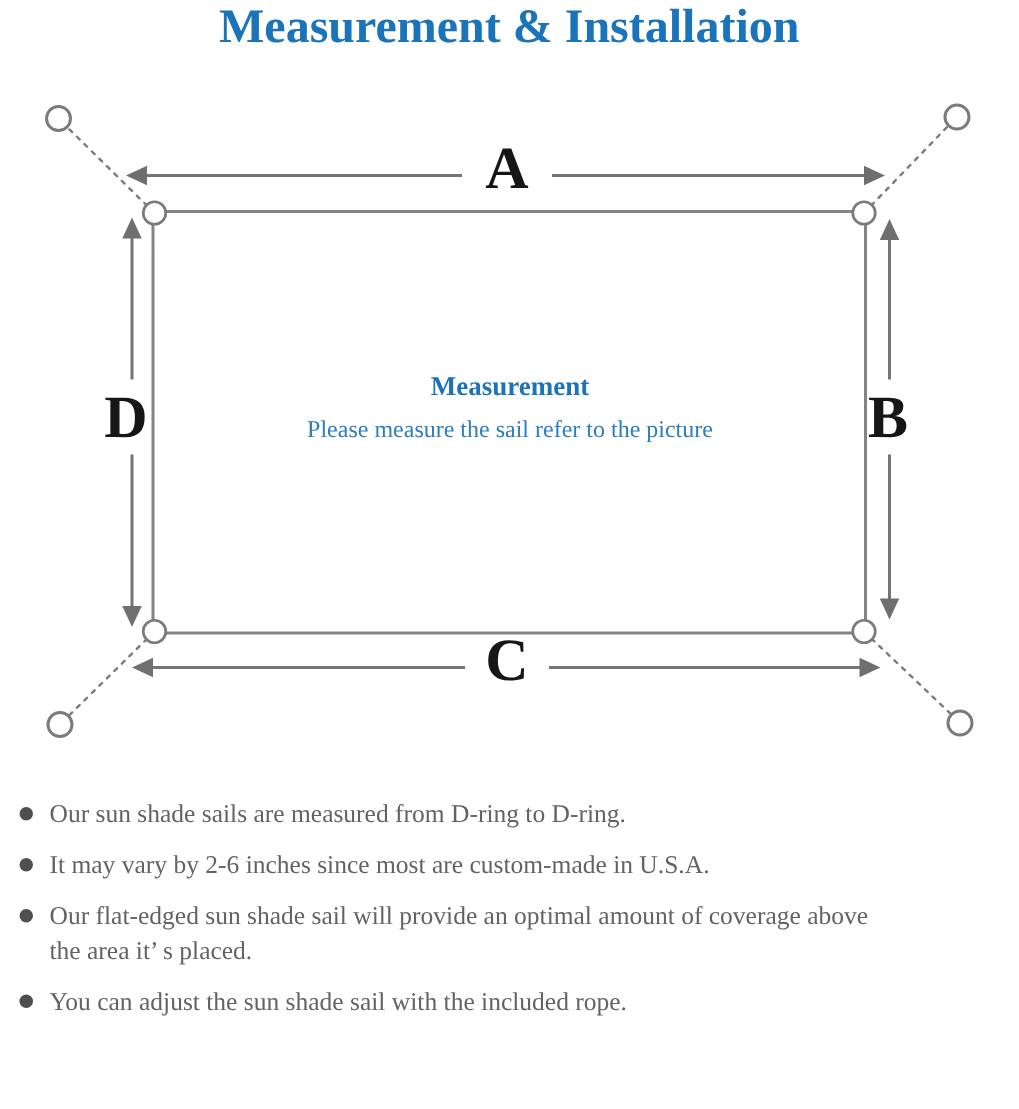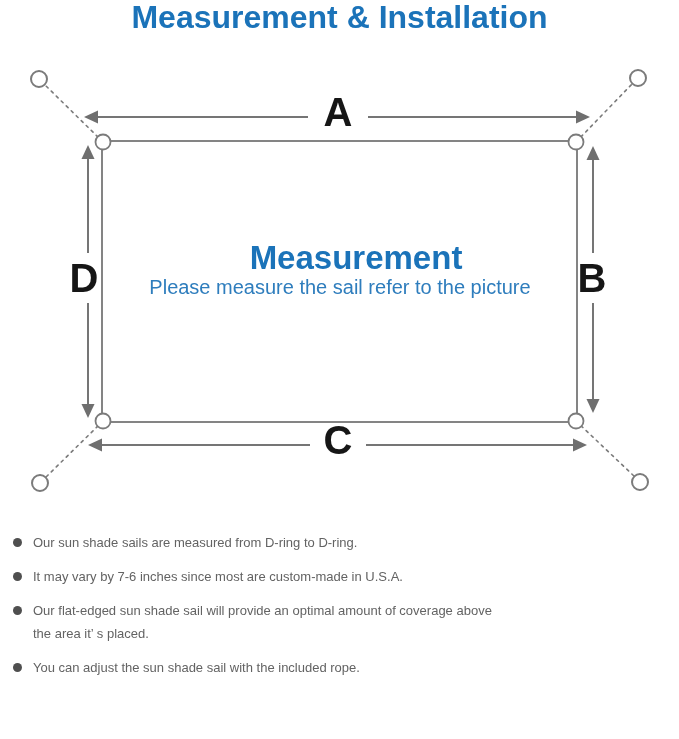--- a/index.html
+++ b/index.html
@@ -2,21 +2,21 @@
 <html><head>
 <meta charset="utf-8">
 <style>
   html, body { margin: 0; padding: 0; background: #ffffff; }
   .page {
     position: relative;
     width: 679px;
     height: 739px;
     background: #ffffff;
     overflow: hidden;
-    font-family: Liberation Sans, sans-serif;
+    font-family: Liberation Serif, serif;
   }
   .title {
     position: absolute;
     top: -3px; left: 0;
     width: 100%;
     text-align: center;
     font-size: 32px;
     font-weight: bold;
     line-height: 40px;
     color: #1b73b9;
@@ -36,32 +36,32 @@
     font-weight: bold;
     color: #161616;
     line-height: 1;
   }
   .label-a { left: 338px; top: 57px; }
   .label-b { left: 592px; top: 223px; }
   .label-c { left: 338px; top: 385px; }
   .label-d { left: 84px;  top: 223px; }
   .center-title {
     position: absolute;
-    left: 356px; top: 203px;
+    left: 340px; top: 203px;
     transform: translate(-50%, -50%);
-    font-size: 33px;
+    font-size: 18px;
     font-weight: bold;
     color: #1b73b9;
     white-space: nowrap;
   }
   .center-sub {
     position: absolute;
     left: 340px; top: 232px;
     transform: translate(-50%, -50%);
-    font-size: 20px;
+    font-size: 16px;
     color: #2e7dbd;
     white-space: nowrap;
   }
   .bullets {
     position: absolute;
     top: 531px; left: 0; right: 0;
     padding: 0 4px 0 13px;
   }
   .bullet {
     display: flex;
@@ -69,21 +69,21 @@
     margin-bottom: 11px;
   }
   .dot {
     flex-shrink: 0;
     width: 9px; height: 9px;
     border-radius: 50%;
     background: #4f4f4f;
     margin: 7px 11px 0 0;
   }
   .btext {
-    font-size: 13px;
+    font-size: 17px;
     line-height: 23px;
     color: #636363;
     white-space: pre-line;
   }
 </style>
 </head>
 <body>
 
 <div class="page">
 
@@ -132,21 +132,21 @@
     <div class="center-sub">Please measure the sail refer to the picture</div>
   </div>
 
   <div class="bullets">
     <div class="bullet">
       <span class="dot"></span>
       <span class="btext">Our sun shade sails are measured from D-ring to D-ring.</span>
     </div>
     <div class="bullet">
       <span class="dot"></span>
-      <span class="btext">It may vary by 7-6 inches since most are custom-made in U.S.A.</span>
+      <span class="btext">It may vary by 2-6 inches since most are custom-made in U.S.A.</span>
     </div>
     <div class="bullet">
       <span class="dot"></span>
       <span class="btext">Our flat-edged sun shade sail will provide an optimal amount of coverage above
 the area it’ s placed.</span>
     </div>
     <div class="bullet">
       <span class="dot"></span>
       <span class="btext">You can adjust the sun shade sail with the included rope.</span>
     </div>

